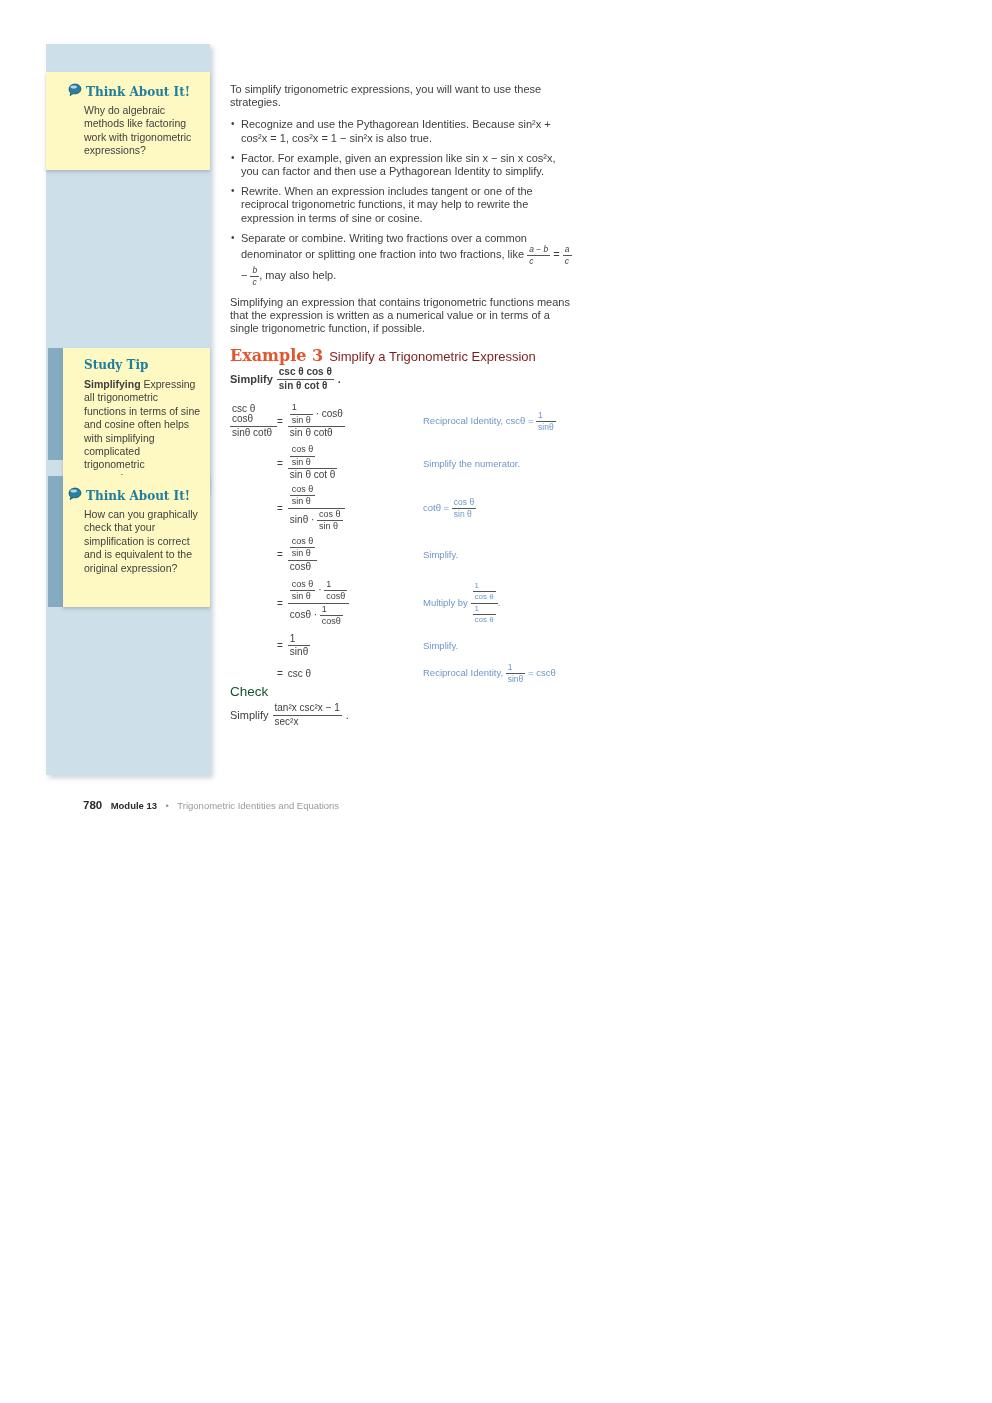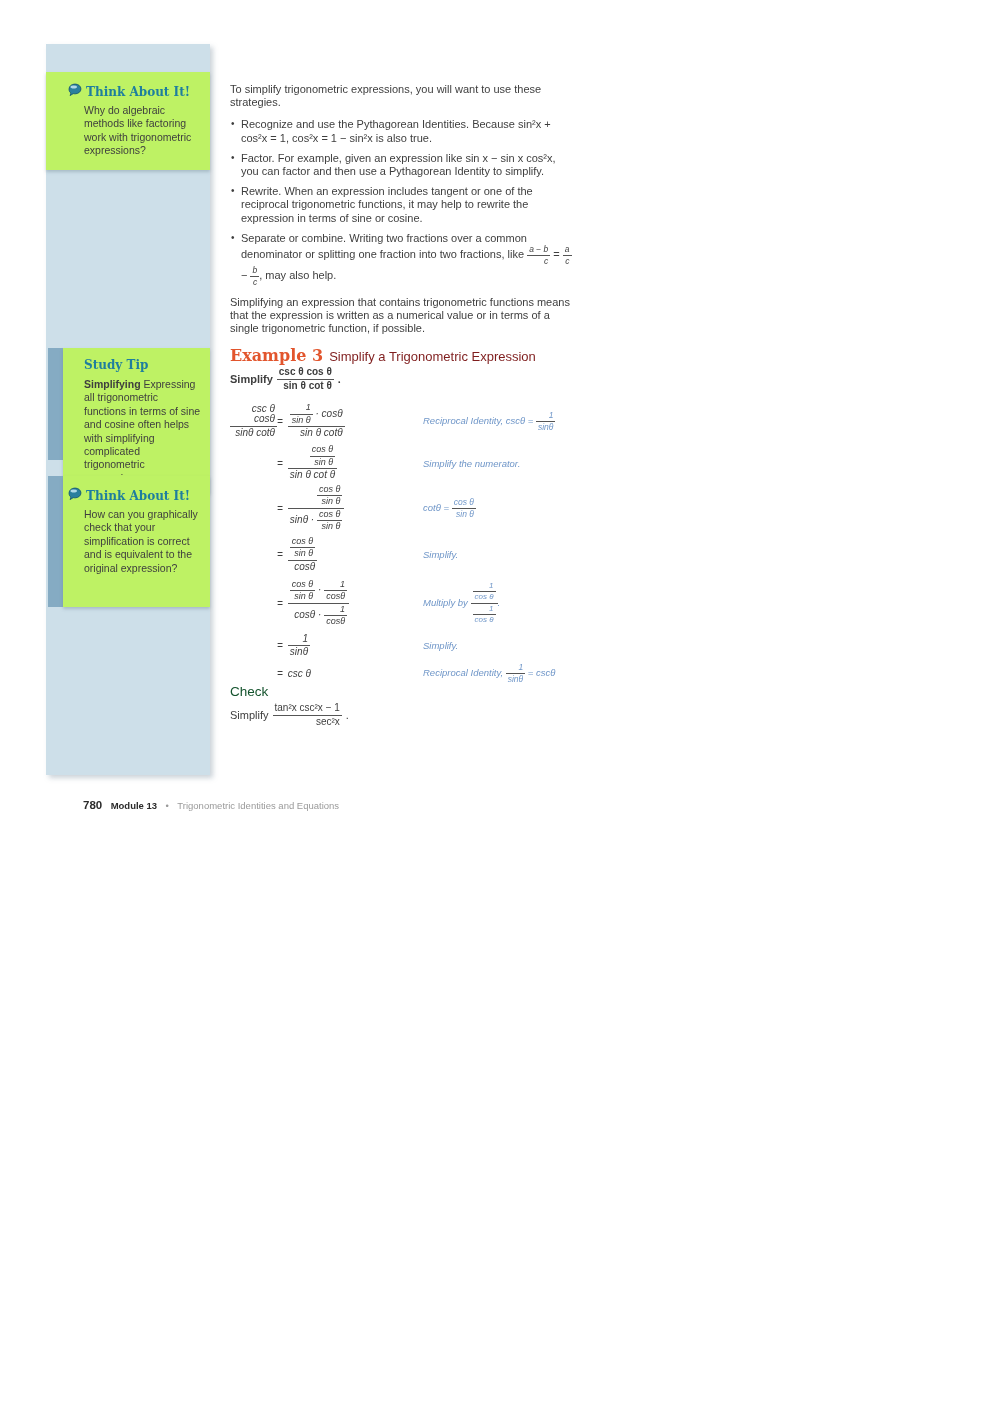--- a/index.html
+++ b/index.html
@@ -2,21 +2,21 @@
 <html><head>
 <meta charset="utf-8">
 <style>
   html,body{margin:0;padding:0;background:#ffffff;}
   .page{position:relative;width:992px;height:1403px;background:#ffffff;
         font-family:"Liberation Sans", sans-serif;color:#3e3e3e;overflow:hidden;}
 
   
   .sidebar{position:absolute;left:46px;top:44px;width:164px;height:731px;
            background:#cddfe9;box-shadow:3px 3px 5px rgba(110,130,145,.35);}
-  .side-box{position:absolute;background:#bef264;box-sizing:border-box;
+  .side-box{position:absolute;background:#fef9c3;box-sizing:border-box;
             box-shadow:0 2px 3px rgba(100,120,135,.35);}
   .box-think1{left:0;top:28px;width:164px;min-height:98px;padding:11px 8px 8px 38px;}
   .accent-bar{position:absolute;left:2px;width:15px;background:#85abc3;}
   .bar-study{top:304px;height:112px;}
   .box-study{left:17px;top:304px;width:147px;min-height:112px;padding:10px 8px 8px 21px;}
   .bar-think2{top:432px;height:131px;}
   .box-think2{left:17px;top:432px;width:147px;min-height:131px;padding:11px 8px 8px 21px;}
   .side-head{font-family:"DejaVu Serif", serif;font-weight:bold;font-size:12px;
              color:#1e7e9e;margin-bottom:4px;white-space:nowrap;display:flex;align-items:center;gap:2px;}
   .side-head .ic{flex:0 0 auto;position:relative;left:-16px;margin-right:-14px;}
@@ -28,35 +28,35 @@
   .main{position:absolute;left:230px;top:83px;width:346px;font-size:11px;
         line-height:13.2px;color:#3e3e3e;}
   .para{margin:0;}
   .bullets{margin-top:9px;}
   .bullet{position:relative;padding-left:11px;margin-bottom:7px;}
   .bullet .marker{position:absolute;left:1px;top:-1px;font-size:10px;}
   .closing{margin-top:9px;}
   .bullet .frac, .main-inline .frac{font-size:8.5px;line-height:9px;}
 
   
-  .frac{display:inline-block;text-align:right;vertical-align:middle;line-height:1.05;}
+  .frac{display:inline-block;text-align:left;vertical-align:middle;line-height:1.05;}
   .frac>.num{display:block;border-bottom:1px solid #555;padding:0 2px 1px 2px;}
   .frac>.den{display:block;padding:1px 2px 0 2px;}
   .math{font-size:10px;}
   .math .frac .frac{font-size:9px;}
 
   
   .example-head{position:absolute;left:230px;top:346px;white-space:nowrap;}
   .example-label{font-family:"DejaVu Serif", serif;font-weight:bold;font-size:16px;color:#e2552d;}
   .example-title{font-size:13px;color:#7f1d1d;margin-left:6px;}
   .example-prompt{position:absolute;left:230px;top:367px;font-weight:bold;font-size:11px;
                   display:flex;align-items:center;gap:4px;}
   .example-prompt .math{font-weight:bold;}
 
-  .equations{position:absolute;left:230px;top:400px;width:346px;font-style:italic;}
+  .equations{position:absolute;left:230px;top:400px;width:346px;}
   .eq-row{position:relative;display:flex;align-items:center;}
   .eq-lhs{width:47px;display:flex;align-items:center;flex:0 0 auto;}
   .eq-eq{margin-right:5px;}
   .eq-note{position:absolute;left:193px;color:#6f96c8;font-size:9.5px;
            display:flex;align-items:center;white-space:nowrap;}
   .eq-note .frac{font-size:8.5px;}
   .eq-note .frac .frac{font-size:8px;}
   .r1{min-height:42px;} .r2{min-height:42px;} .r3{min-height:48px;}
   .r4{min-height:45px;} .r5{min-height:52px;} .r6{min-height:33px;} .r7{min-height:22px;}
 

